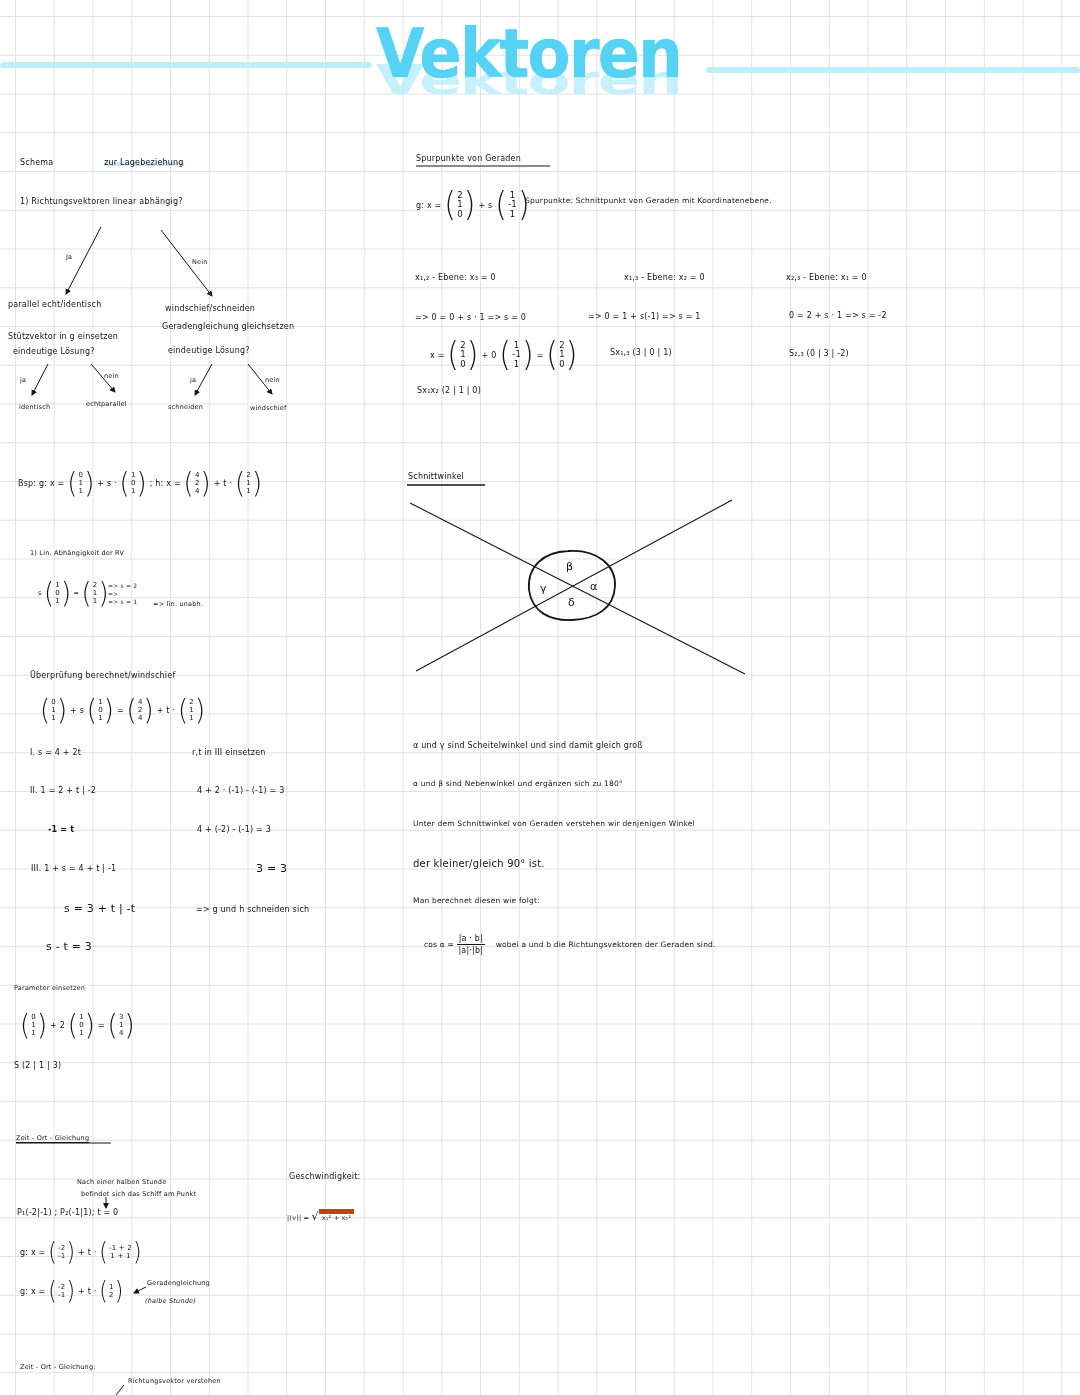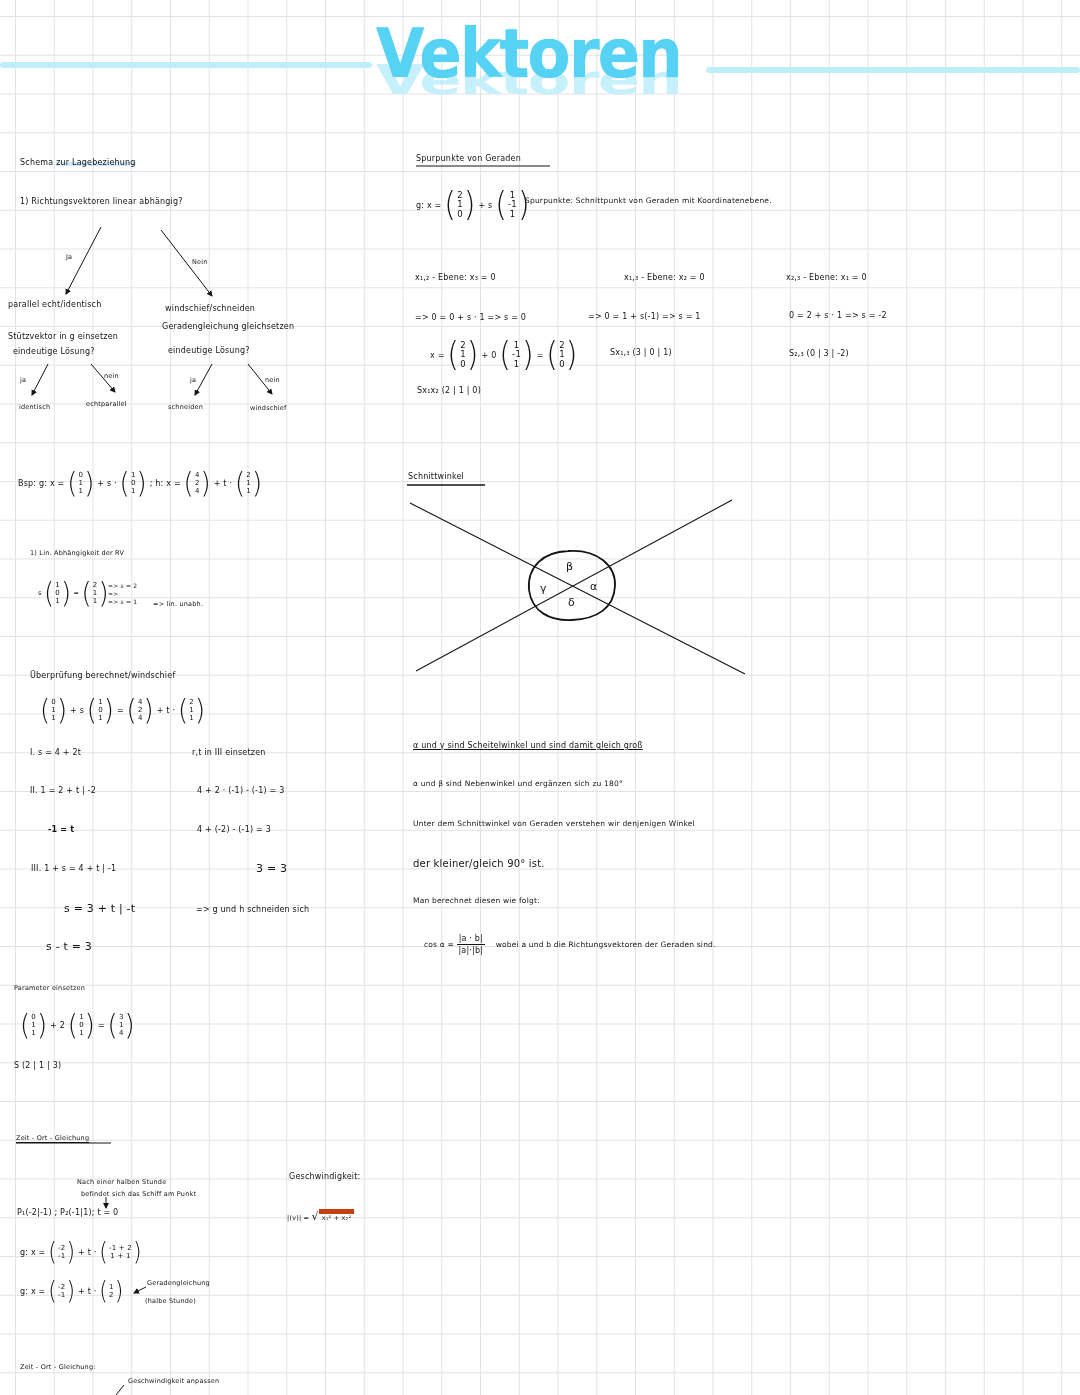--- a/index.html
+++ b/index.html
@@ -13,21 +13,21 @@
     background-position: 15px 16px;
     font-family: "Liberation Sans", sans-serif;
     color: #161616;
   }
   .abs { position: absolute; white-space: nowrap; }
   .hw { font-family: "DejaVu Sans", sans-serif; font-size: 10px; letter-spacing: 0.2px; color: #141414; }
   .hw-s { font-size: 8px; }
   .hw-xs { font-size: 6.5px; }
   .hw-m { font-size: 11px; }
   .u { text-decoration: underline; text-underline-offset: 2px; text-align: center; }
-  .hl { background: linear-gradient(to bottom, transparent 40%, #cfe9f7 40%, #cfe9f7 92%, transparent 92%); }
+  .hl { background: linear-gradient(to bottom, transparent 40%, #cfe9f7 40%, #cfe9f7 92%, transparent 92%); margin-left: 48px; }
 
   
   .title-line { position: absolute; height: 6px; background: #bfeefb; top: 62px; border-radius: 3px; }
   .title {
     position: absolute; left: 376px; top: 10px; width: 330px; height: 110px;
     font-family: "DejaVu Sans", sans-serif; font-weight: bold; font-size: 68px;
     letter-spacing: -2px; color: #56d2f5; line-height: 1;
   }
   .title .main { position: absolute; left: 0; top: 10px; transform: scaleX(0.92); transform-origin: left; text-shadow: 0 0 1px #3fc8ef; }
   .title .refl { position: absolute; left: 0; top: 50px; color: #bdeefb; transform: scaleX(0.92) scaleY(0.6); transform-origin: left top; opacity: 0.85; z-index: -1; }
@@ -306,28 +306,28 @@
   <span class="vec two">
       <span class="br">(</span>
       <span class="col">
         <span>1</span>
         <span>2</span>
       </span>
       <span class="br">)</span>
     </span>
 </div>
 <div class="abs hw hw-xs" style="left:147px; top:1279px;">Geradengleichung</div>
-<div class="abs hw hw-xs" style="left:145px; top:1297px;">(halbe Stunde)</div>
+<div class="abs hw hw-xs" style="left:145px; top:1297px;font-style:italic;">(halbe Stunde)</div>
 <div class="abs hw hw-s" style="left:289px; top:1172px;">Geschwindigkeit:</div>
 <div class="abs hw hw-xs" style="left:287px; top:1210px;">
   <span>|(v)| =</span>
   <span style="font-size:11px;">√</span><span style="border-top:5px solid #c2410c; padding:0 3px;">x₁² + x₂²</span>
 </div>
 <div class="abs hw hw-xs" style="left:20px; top:1363px;">Zeit - Ort - Gleichung:</div>
-<div class="abs hw hw-xs" style="left:128px; top:1377px;">Geschwindigkeit anpassen</div>
+<div class="abs hw hw-xs" style="left:128px; top:1377px;">Richtungsvektor verstehen</div>
 
 <div class="abs hw hw-s" style="left:416px; top:154px;">Spurpunkte von Geraden</div>
 <div class="abs hw hw-s" style="left:416px; top:190px;">
   <span>g: x =</span>
   <span class="vec big">
       <span class="br">(</span>
       <span class="col">
         <span>2</span>
         <span>1</span>
         <span>0</span>
@@ -390,21 +390,21 @@
 <div class="abs hw hw-s" style="left:786px; top:273px;">x₂,₃ - Ebene:  x₁ = 0</div>
 <div class="abs hw hw-s" style="left:789px; top:311px;">0 = 2 + s · 1 =&gt; s = -2</div>
 <div class="abs hw hw-s" style="left:789px; top:349px;">S₂,₃ (0 | 3 | -2)</div>
 
 <div class="abs hw hw-s" style="left:408px; top:472px;">Schnittwinkel</div>
 <div class="abs hw hw-m" style="left:566px; top:560px;">β</div>
 <div class="abs hw hw-m" style="left:590px; top:580px;">α</div>
 <div class="abs hw hw-m" style="left:540px; top:582px;">γ</div>
 <div class="abs hw hw-m" style="left:568px; top:596px;">δ</div>
 
-<div class="abs hw hw-s" style="left:413px; top:741px;text-decoration:underline;">α und γ sind Scheitelwinkel und sind damit gleich groß</div>
+<div class="abs hw hw-s" style="left:413px; top:741px;">α und γ sind Scheitelwinkel und sind damit gleich groß</div>
 <div class="abs hw hw-xs" style="left:413px; top:779px; font-size:7.5px;">α und β sind Nebenwinkel und ergänzen sich zu 180°</div>
 <div class="abs hw hw-xs" style="left:413px; top:819px; font-size:7.5px;">Unter dem Schnittwinkel von Geraden verstehen wir denjenigen Winkel</div>
 <div class="abs hw hw-xs" style="left:413px; top:858px; font-size:10px;">der kleiner/gleich 90° ist.</div>
 <div class="abs hw hw-xs" style="left:413px; top:896px; font-size:7.5px;">Man berechnet diesen wie folgt:</div>
 <div class="abs hw hw-xs" style="left:424px; top:933px; font-size:7.5px;">
   <span>cos α =</span>
   <span class="frac">
       <span class="num">|a · b|</span>
       <span>|a|·|b|</span>
     </span>

